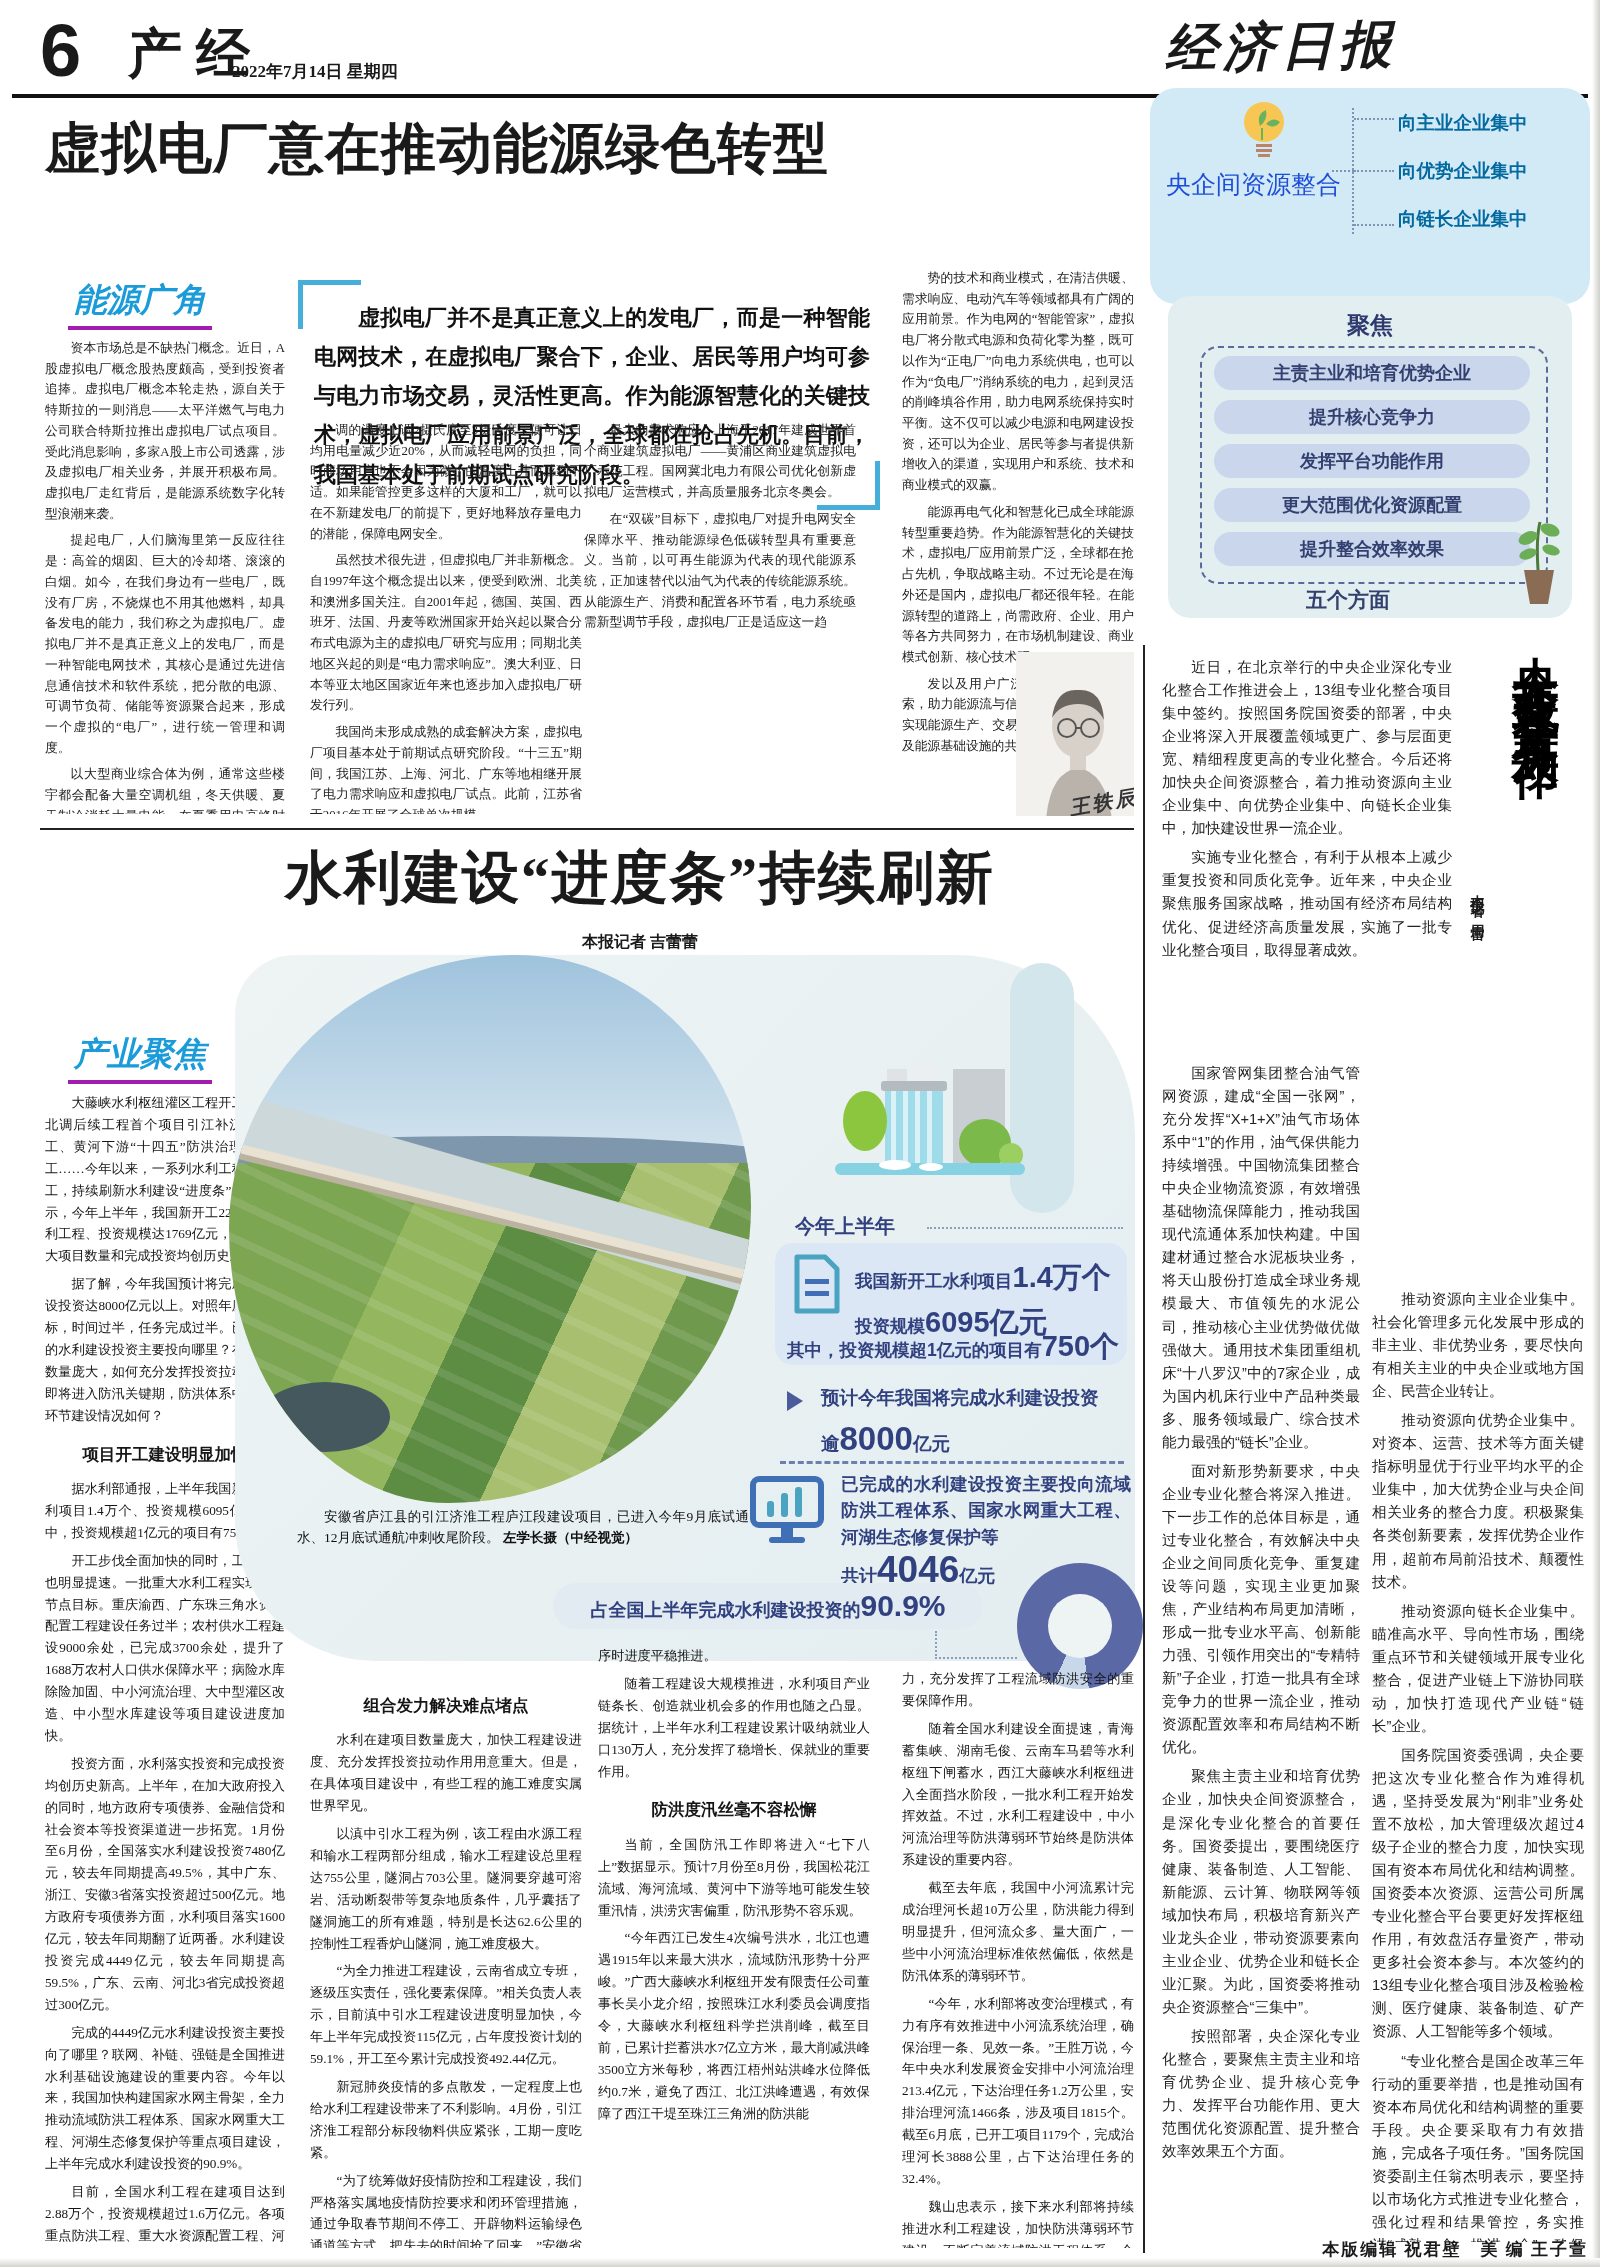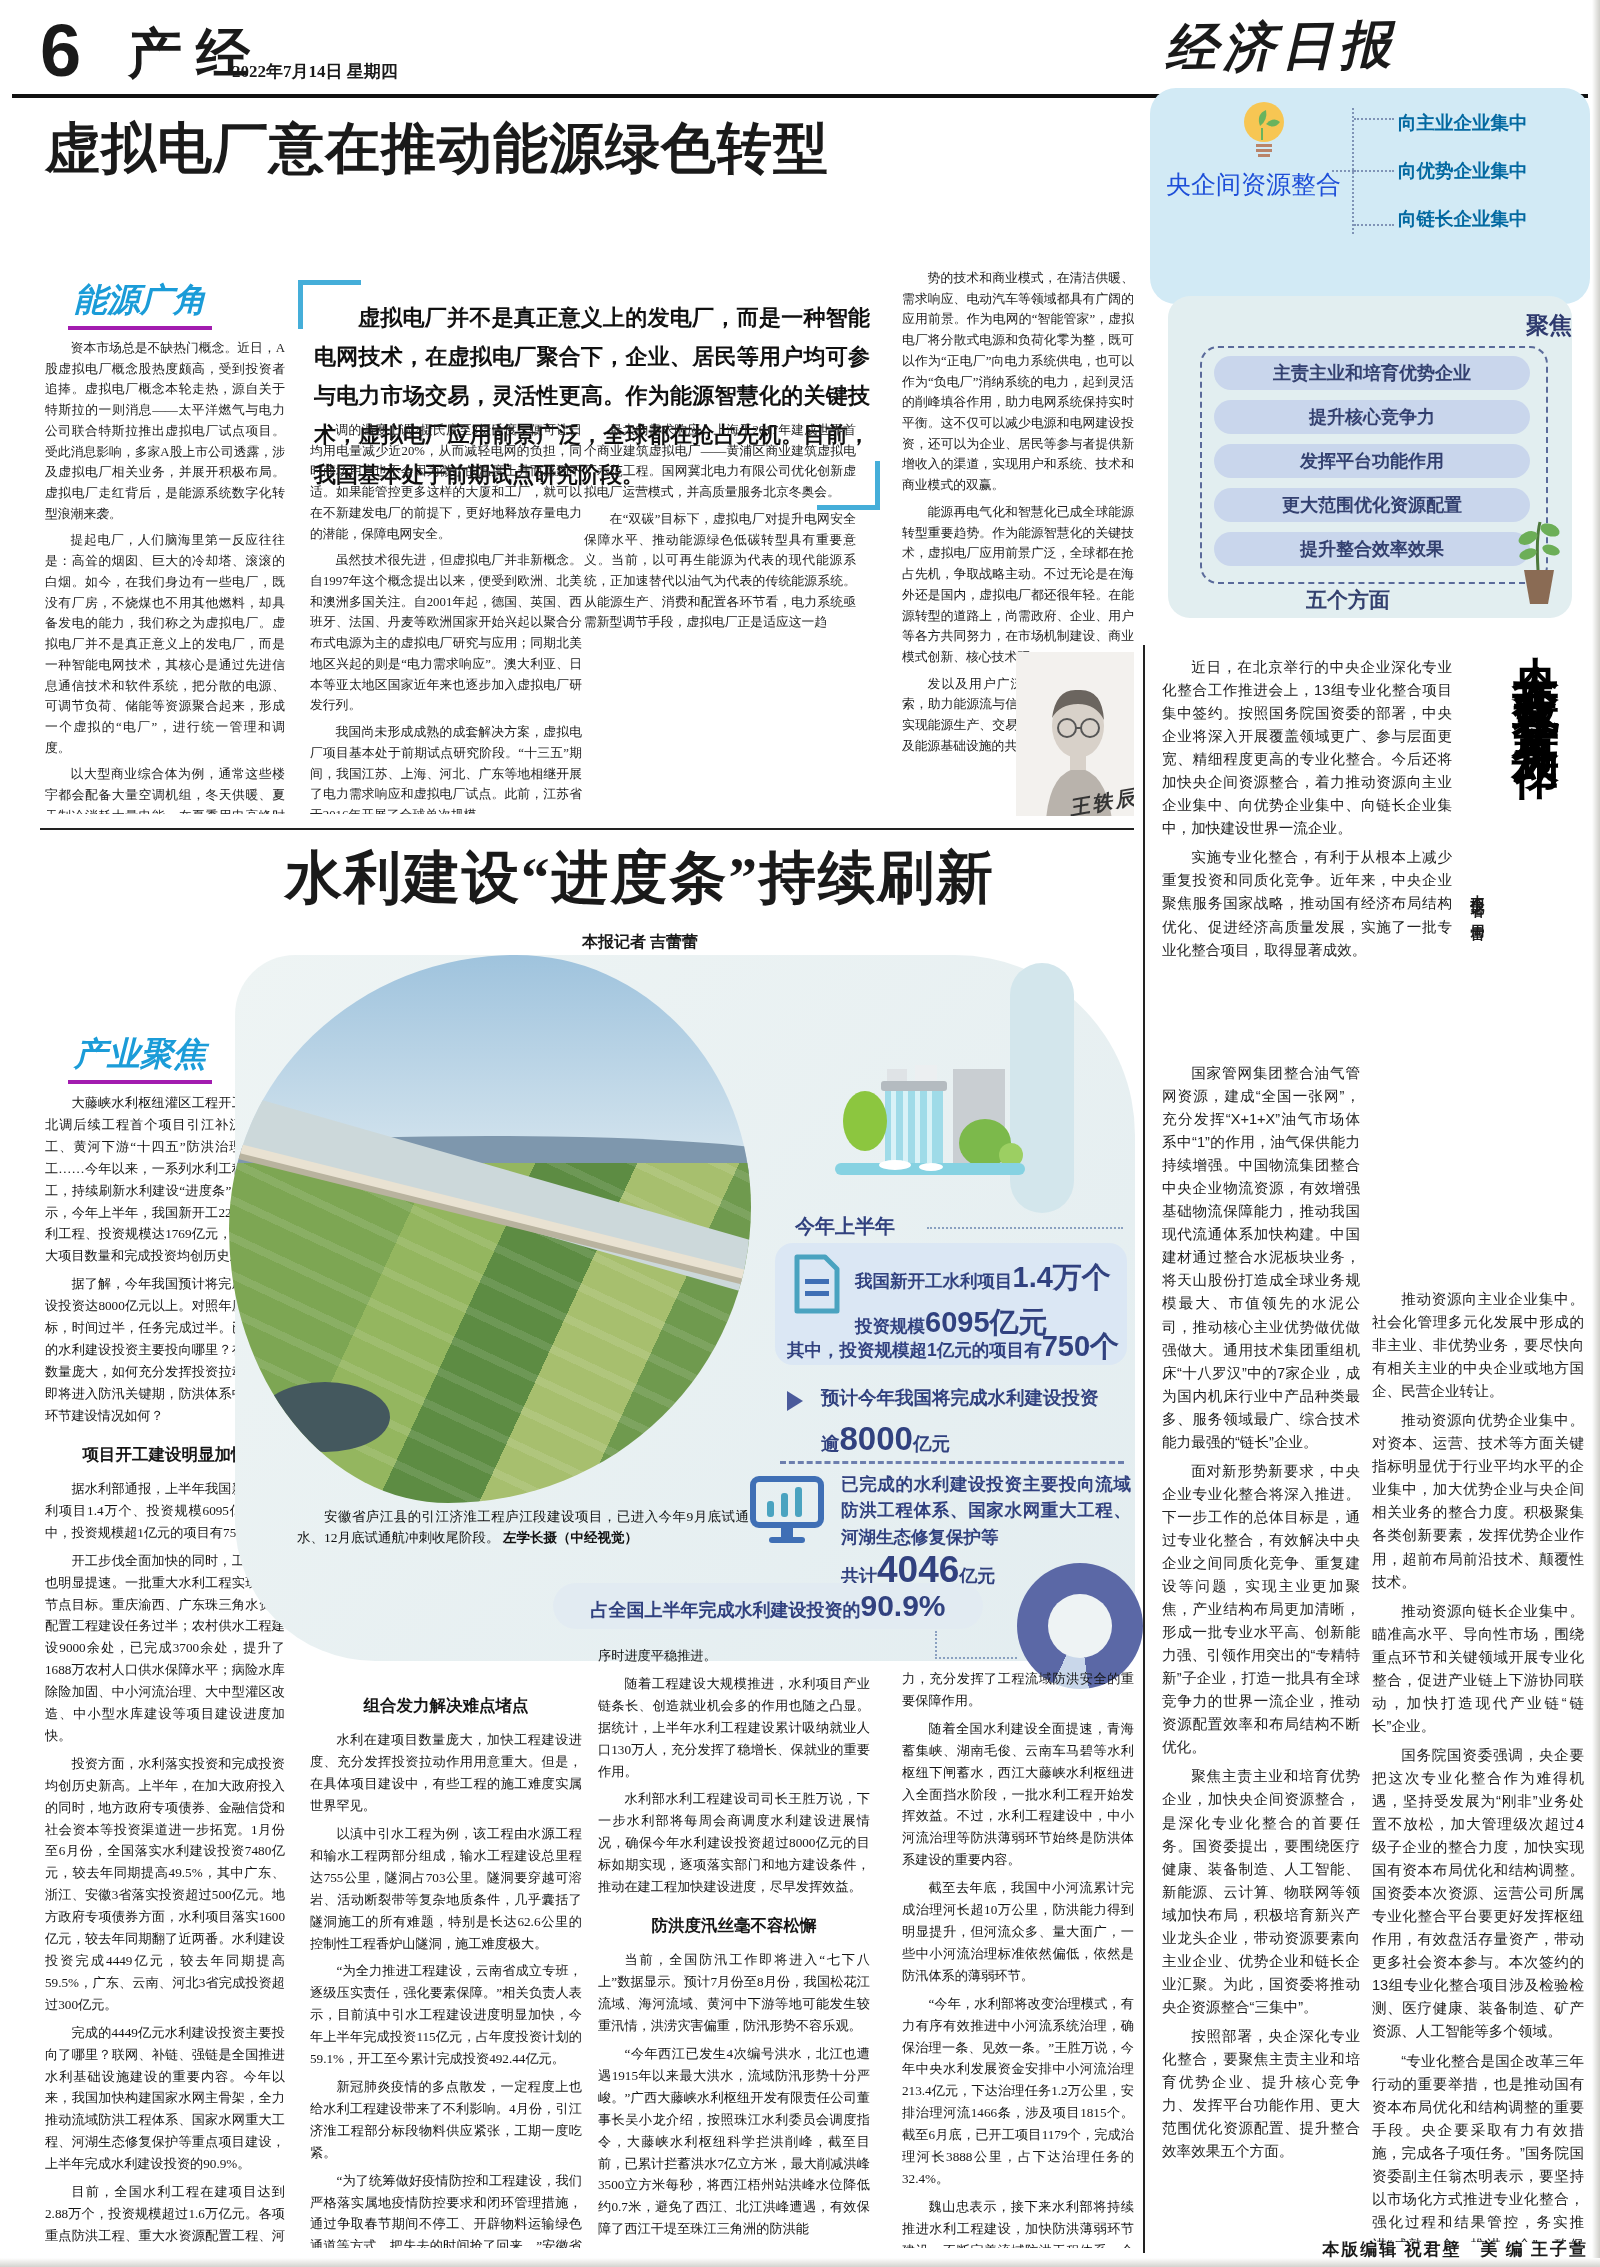--- a/index.html
+++ b/index.html
@@ -40,21 +40,21 @@
   .ig-bottom{left:1168px;top:296px;width:404px;height:322px;background:#e2eef0;border-radius:22px;}
   .ig-title{left:1166px;top:168px;width:230px;font-size:25px;font-weight:400;color:#1d4ed8;
             font-family:"Liberation Sans",sans-serif;}
   .branch{position:absolute;left:1398px;width:190px;font-size:18.5px;font-weight:700;color:#0369a1;
           font-family:"Liberation Sans",sans-serif;}
   .b0{top:110px;} .b1{top:158px;} .b2{top:206px;}
   .branch-lines{left:1352px;top:108px;width:44px;height:126px;border-left:2px dotted #7f93b6;}
   .branch-lines i{position:absolute;left:0;width:40px;border-top:2px dotted #7f93b6;}
   .bl0{top:10px;} .bl1{top:62px;} .bl2{top:116px;}
   .branch-stub{left:1332px;top:170px;width:22px;border-top:2px dotted #7f93b6;}
-  .focus-title{left:1168px;top:310px;width:404px;text-align:right;font-size:23px;font-weight:900;color:#2e3a6e;
+  .focus-title{left:1168px;top:310px;width:404px;text-align:center;font-size:23px;font-weight:900;color:#2e3a6e;
                font-family:"Liberation Sans",sans-serif;}
   .focus-box{left:1200px;top:346px;width:344px;height:234px;border:2px dashed #5a6a9a;border-radius:18px;}
   .pill{position:absolute;left:1214px;width:316px;height:34px;background:#c9d6ec;border-radius:18px;
         color:#33406f;font-weight:900;font-size:18px;text-align:center;line-height:34px;
         font-family:"Liberation Sans",sans-serif;}
   .p0{top:356px;} .p1{top:400px;} .p2{top:444px;} .p3{top:488px;} .p4{top:532px;}
   .focus-footer{left:1168px;top:586px;width:360px;text-align:center;font-size:21px;font-weight:900;color:#33406f;
                 font-family:"Liberation Sans",sans-serif;}
   .plant{left:1506px;top:508px;}
   
@@ -331,21 +331,20 @@
     <p>水利在建项目数量庞大，加快工程建设进度、充分发挥投资拉动作用用意重大。但是，在具体项目建设中，有些工程的施工难度实属世界罕见。</p>
     <p>以滇中引水工程为例，该工程由水源工程和输水工程两部分组成，输水工程建设总里程达755公里，隧洞占703公里。隧洞要穿越可溶岩、活动断裂带等复杂地质条件，几乎囊括了隧洞施工的所有难题，特别是长达62.6公里的控制性工程香炉山隧洞，施工难度极大。</p>
     <p>“为全力推进工程建设，云南省成立专班，逐级压实责任，强化要素保障。”相关负责人表示，目前滇中引水工程建设进度明显加快，今年上半年完成投资115亿元，占年度投资计划的59.1%，开工至今累计完成投资492.44亿元。</p>
     <p>新冠肺炎疫情的多点散发，一定程度上也给水利工程建设带来了不利影响。4月份，引江济淮工程部分标段物料供应紧张，工期一度吃紧。</p>
     <p>“为了统筹做好疫情防控和工程建设，我们严格落实属地疫情防控要求和闭环管理措施，通过争取春节期间不停工、开辟物料运输绿色通道等方式，把失去的时间抢了回来。”安徽省引江济淮集团有限公司董事长张效武介绍，截至6月底，工程累计完成投资767.31亿元，占总投资的87.66%，主体工程建设</p>
   </div>
 
   <div class="abs wcol w3">
     <p style="text-indent:0;">序时进度平稳推进。</p>
     <p>随着工程建设大规模推进，水利项目产业链条长、创造就业机会多的作用也随之凸显。据统计，上半年水利工程建设累计吸纳就业人口130万人，充分发挥了稳增长、保就业的重要作用。</p>
-    <p>水利部水利工程建设司司长王胜万说，下一步水利部将每周会商调度水利建设进展情况，确保今年水利建设投资超过8000亿元的目标如期实现，逐项落实部门和地方建设条件，推动在建工程加快建设进度，尽早发挥效益。</p>
     <div class="subhead">防洪度汛丝毫不容松懈</div>
     <p>当前，全国防汛工作即将进入“七下八上”数据显示。预计7月份至8月份，我国松花江流域、海河流域、黄河中下游等地可能发生较重汛情，洪涝灾害偏重，防汛形势不容乐观。</p>
     <p>“今年西江已发生4次编号洪水，北江也遭遇1915年以来最大洪水，流域防汛形势十分严峻。”广西大藤峡水利枢纽开发有限责任公司董事长吴小龙介绍，按照珠江水利委员会调度指令，大藤峡水利枢纽科学拦洪削峰，截至目前，已累计拦蓄洪水7亿立方米，最大削减洪峰3500立方米每秒，将西江梧州站洪峰水位降低约0.7米，避免了西江、北江洪峰遭遇，有效保障了西江干堤至珠江三角洲的防洪能</p>
   </div>
 
   <div class="abs wcol w4">
     <p style="text-indent:0;">力，充分发挥了工程流域防洪安全的重要保障作用。</p>
     <p>随着全国水利建设全面提速，青海蓄集峡、湖南毛俊、云南车马碧等水利枢纽下闸蓄水，西江大藤峡水利枢纽进入全面挡水阶段，一批水利工程开始发挥效益。不过，水利工程建设中，中小河流治理等防洪薄弱环节始终是防洪体系建设的重要内容。</p>
     <p>截至去年底，我国中小河流累计完成治理河长超10万公里，防洪能力得到明显提升，但河流众多、量大面广，一些中小河流治理标准依然偏低，依然是防汛体系的薄弱环节。</p>
     <p>“今年，水利部将改变治理模式，有力有序有效推进中小河流系统治理，确保治理一条、见效一条。”王胜万说，今年中央水利发展资金安排中小河流治理213.4亿元，下达治理任务1.2万公里，安排治理河流1466条，涉及项目1815个。截至6月底，已开工项目1179个，完成治理河长3888公里，占下达治理任务的32.4%。</p>

